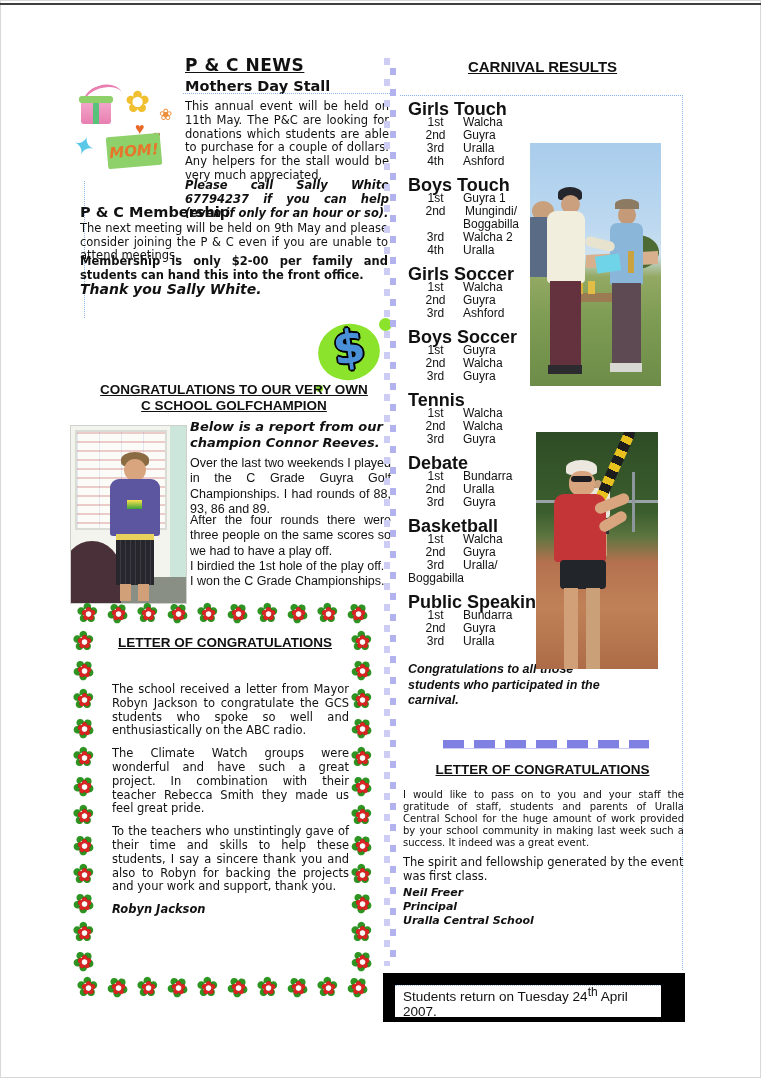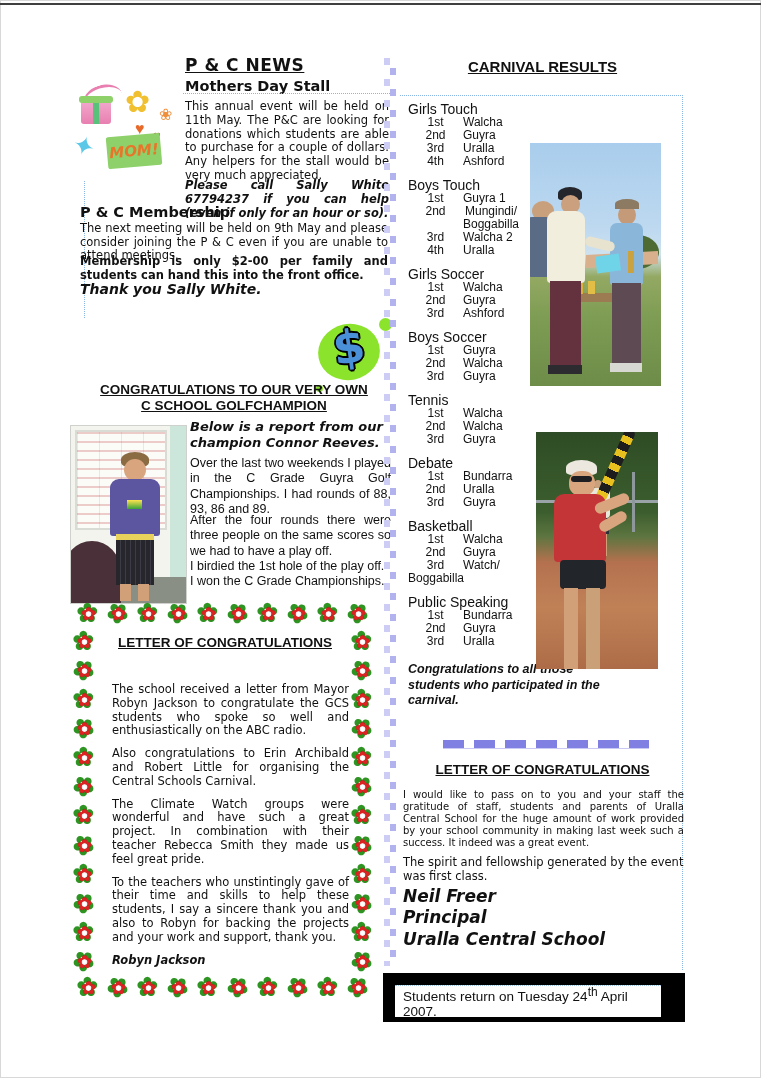--- a/index.html
+++ b/index.html
@@ -87,32 +87,32 @@
   .flower::after{content:"✿";position:absolute;left:6px;top:3px;font-size:18px;line-height:20px;color:#dd2222;text-shadow:0 0 1px #8e0f0f;}
   .flower:nth-child(even)::before{transform:rotate(40deg);}
   .fletter-title{position:absolute;left:0;top:30px;width:100%;text-align:center;font-size:13.5px;font-weight:bold;}
   .fletter-body{position:absolute;left:37px;top:58px;width:237px;font-size:11.5px;line-height:1.2;}
   .fletter-body p{margin:0 0 9px 0;}
   .fsig{font-weight:bold;font-style:italic;margin-top:16px;}
 
   
   .carn-title{left:400px;top:58px;width:285px;text-align:center;font-size:15px;font-weight:bold;line-height:1.15;}
   .events{left:408px;top:102px;width:160px;font-size:12px;}
-  .ev-name{font-weight:normal;font-size:14px;margin-top:10px;line-height:14px;}
+  .ev-name{font-weight:bold;font-size:18px;margin-top:10px;line-height:14px;}
   .ev-name:first-child{margin-top:0;}
   .ev-row{display:flex;line-height:13px;text-align:center;}
   .ev-place{width:55px;flex:0 0 auto;}
   .ev-team{white-space:pre-line;}
   .ev-extra{line-height:13px;}
   .congrats{margin-top:14px;width:205px;font-size:12.5px;font-weight:bold;font-style:italic;line-height:1.25;}
 
   .rl-title{left:400px;top:762px;width:285px;text-align:center;font-size:13.5px;font-weight:bold;}
   .rl-p1{left:403px;top:789px;width:281px;font-size:10px;line-height:1.2;}
   .rl-p2{left:403px;top:856px;width:281px;font-size:11.5px;line-height:1.2;}
-  .rl-sig{left:403px;top:886px;font-size:17px;line-height:1.25;}
+  .rl-sig{left:403px;top:886px;font-size:11px;line-height:1.25;}
 
   
   .fbanner{left:383px;top:973px;width:302px;height:49px;background:#000;}
   .fbanner-in{position:absolute;left:12px;top:12px;width:258px;height:28px;background:#fff;
               border-top:1px dotted #9cc4e8;padding-left:8px;font-size:13.5px;padding-top:3px;box-sizing:content-box;}
   sup{font-size:12px;vertical-align:super;line-height:0;}
 </style>
 </head>
 <body>
 
@@ -235,21 +235,20 @@
         <span class="flower"></span>
         <span class="flower"></span>
         <span class="flower"></span>
         <span class="flower"></span>
       </div>
     <div class="fletter-title">
       <span class="u">LETTER OF CONGRATULATIONS</span>
     </div>
     <div class="fletter-body comic just">
       <p style="margin-top:20px">The school received a letter from Mayor Robyn Jackson to congratulate the GCS students who spoke so well and enthusiastically on the ABC radio.</p>
-      <p>Also congratulations to Erin Archibald and Robert Little for organising the Central Schools Carnival.</p>
       <p>The Climate Watch groups were wonderful and have such a great project.  In combination with their teacher Rebecca Smith they made us feel great pride.</p>
       <p>To the teachers who unstintingly gave of their time and skills to help these students, I say a sincere thank you and also to Robyn for backing the projects and your work and support, thank you.</p>
       <p class="fsig">Robyn Jackson</p>
     </div>
   </div>
 
   <div class="abs vdash">
       <span class="c1"></span>
       <span class="c2"></span>
     </div>
@@ -352,21 +351,21 @@
       <div class="ev-row">
         <span class="ev-place">1st</span>
         <span class="ev-team">Walcha</span>
       </div>
       <div class="ev-row">
         <span class="ev-place">2nd</span>
         <span class="ev-team">Guyra</span>
       </div>
       <div class="ev-row">
         <span class="ev-place">3rd</span>
-        <span class="ev-team">Watch/</span>
+        <span class="ev-team">Uralla/</span>
       </div>
       <div class="ev-extra">Boggabilla</div>
       <div class="ev-name">Public Speaking</div>
       <div class="ev-row">
         <span class="ev-place">1st</span>
         <span class="ev-team">Bundarra</span>
       </div>
       <div class="ev-row">
         <span class="ev-place">2nd</span>
         <span class="ev-team">Guyra</span>

